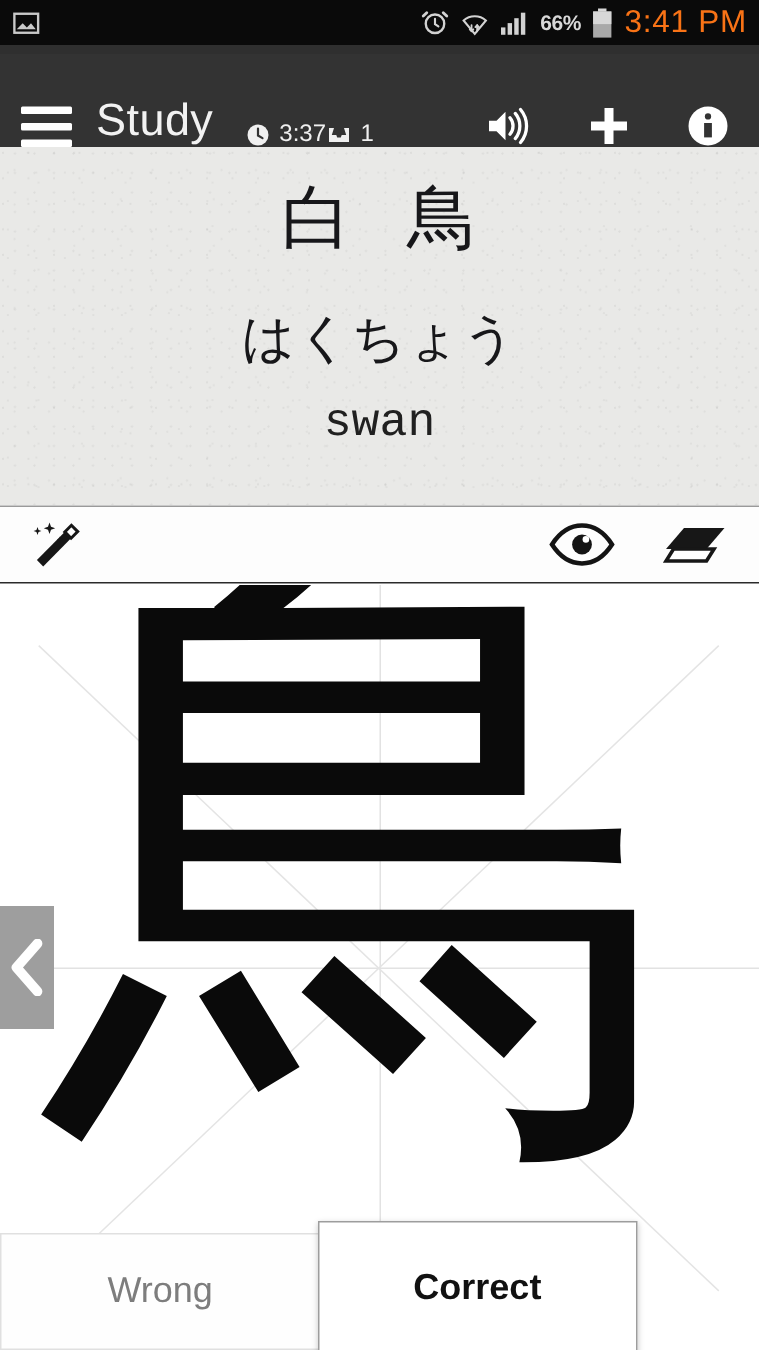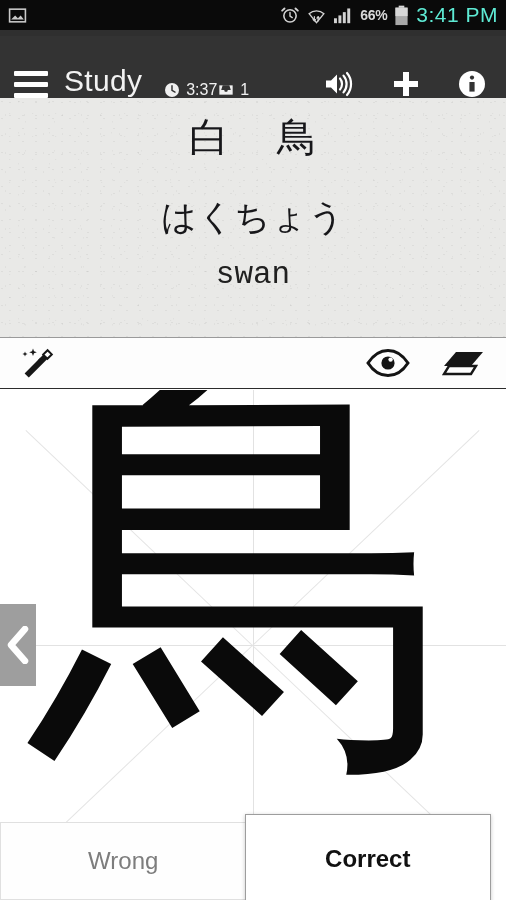--- a/index.html
+++ b/index.html
@@ -14,21 +14,21 @@
   
   .status-bar{
     position:absolute; top:0; left:0; width:506px; height:30px;
     background:#0a0a0a;
     display:flex; align-items:center;
     padding:10px 8px;
   }
   .status-left{ display:flex; align-items:center; gap:6px; }
   .status-right{ margin-left:auto; display:flex; align-items:center; gap:7px; }
   .status-time{
-    color:#5eead4; font-size:21px; letter-spacing:0.5px;
+    color:#f97316; font-size:21px; letter-spacing:0.5px;
     font-family:"Liberation Sans", sans-serif;
   }
   .batt-pct{ color:#d8d8d8; font-size:14px; font-weight:600; letter-spacing:-0.3px; }
   .sb-icon{ display:block; }
   .status-sep{
     position:absolute; top:30px; left:0; width:506px; height:6px;
     background:#2f2f2f;
   }
 
   
@@ -60,22 +60,22 @@
       radial-gradient(circle at 77% 33%, rgba(0,0,0,.05) 0.6px, transparent 0.9px),
       radial-gradient(circle at 88% 82%, rgba(0,0,0,.04) 0.6px, transparent 0.9px),
       radial-gradient(circle at 28% 90%, rgba(0,0,0,.045) 0.6px, transparent 0.9px),
       radial-gradient(circle at 60% 12%, rgba(0,0,0,.04) 0.6px, transparent 0.9px);
     background-size:17px 17px, 23px 23px, 13px 13px, 29px 29px, 19px 19px, 31px 31px;
     display:flex; flex-direction:column; align-items:center;
     overflow:hidden;
   }
   .card-kanji{
     margin-top:20px;
-    font-family:Liberation Mono, monospace;
-    font-size:40px; color:#17171a; letter-spacing:12px;
+    font-family:Liberation Sans, sans-serif;
+    font-size:47px; color:#17171a; letter-spacing:12px;
     text-indent:12px; line-height:1.15;
   }
   .card-kana{
     margin-top:30px;
     font-family:"DejaVu Sans", sans-serif;
     font-size:35px; color:#17171a; letter-spacing:1px;
   }
   .card-meaning{
     margin-top:16px;
     font-size:31px; color:#202020; font-weight:300;font-family:Liberation Mono, monospace;
@@ -124,21 +124,21 @@
   
   .peek-tab{
     position:absolute; left:0; top:604px; width:36px; height:82px;
     background:#9e9e9e;
     display:flex; align-items:center; justify-content:center;
     cursor:pointer; z-index:6;
   }
 
   
   .answer-row{
-    position:absolute; left:0; bottom:0; width:490px; height:78px;
+    position:absolute; left:0; bottom:0; width:424px; height:78px;
     display:flex; align-items:stretch; z-index:8;
   }
   .ans-btn{
     flex:1 1 0; position:relative;
     background:#fefefe;
     border:1px solid #e0e0e0;
     margin-right:-1px;
     display:flex; align-items:center; justify-content:center;
     font-size:24px; color:#7d7d7d; font-weight:300;
     cursor:pointer;

